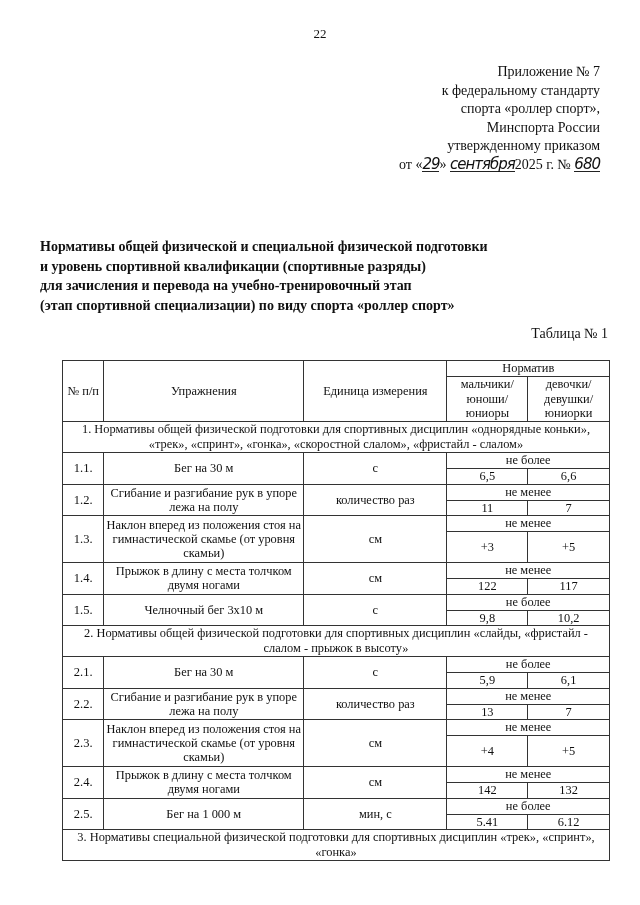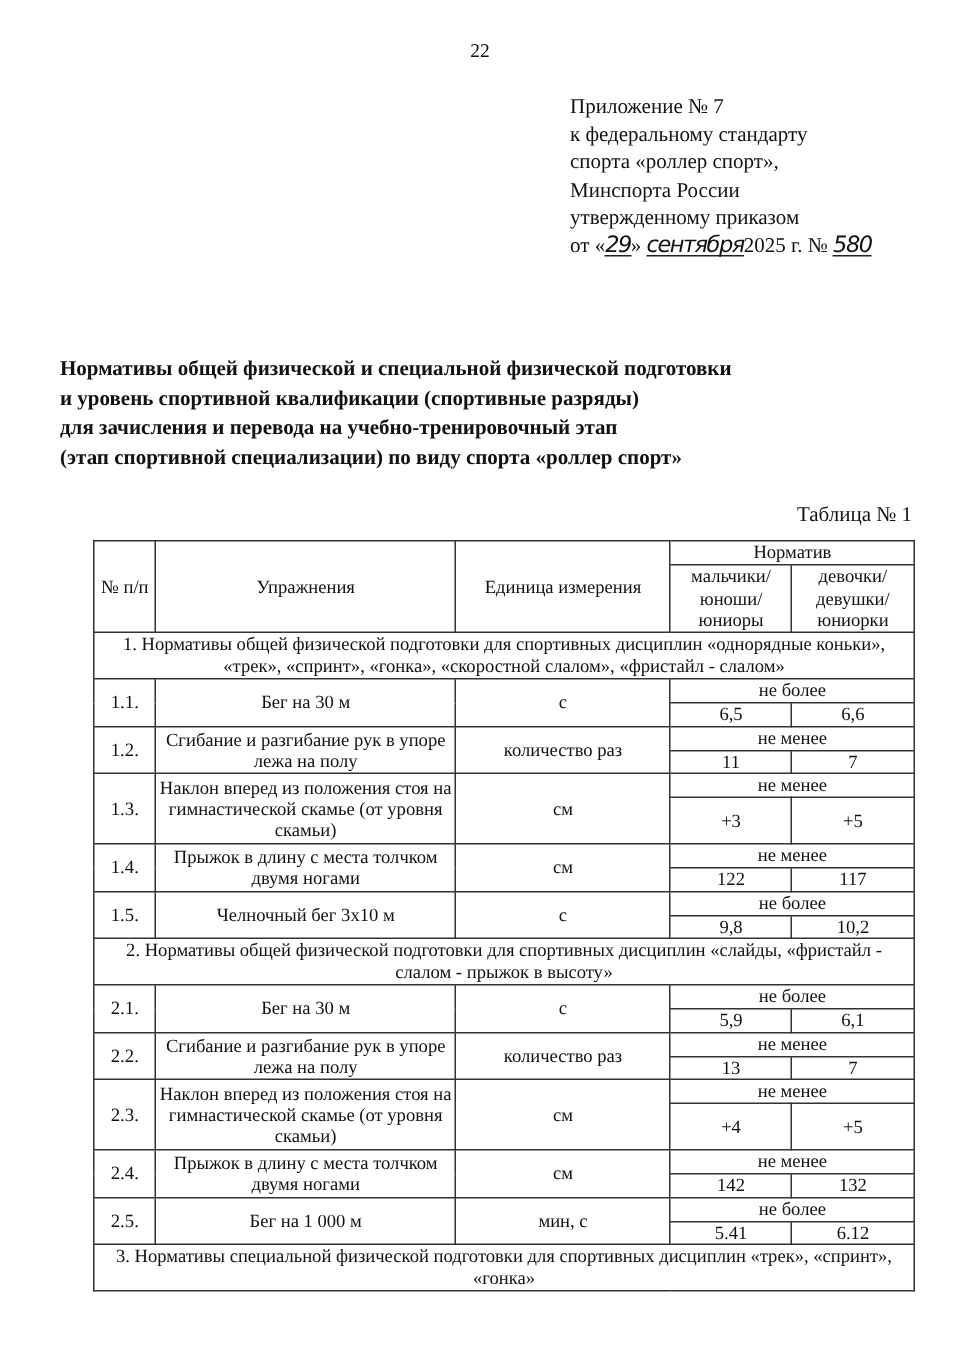--- a/index.html
+++ b/index.html
@@ -1,28 +1,28 @@
 <!DOCTYPE html>
 <html><head>
 <meta charset="utf-8">
 <style>
   html, body { margin:0; padding:0; background:#fff; }
   body { width:640px; height:905px; position:relative; overflow:hidden;
          font-family:"Liberation Serif", "DejaVu Serif", serif; color:#111; }
   .page-num { position:absolute; top:26px; left:0; width:640px; text-align:center; font-size:13px; }
-  .appendix { position:absolute; top:63px; left:380px; width:220px; text-align:left;
+  .appendix { position:absolute; top:63px; left:380px; width:220px; text-align:right;
               font-size:14px; line-height:18.5px; }
   .appendix .line { display:block; white-space:nowrap; }
   .date-line { white-space:nowrap; }
   .hw { font-family:"DejaVu Sans", sans-serif; font-style:italic; font-size:15px; letter-spacing:-1px;
         border-bottom:1px solid #222; display:inline-block; line-height:14px; }
   .title { position:absolute; top:237px; left:40px; width:580px; text-align:left;
            font-weight:bold; font-size:14px; line-height:19.5px; }
   .title .line { display:block; white-space:nowrap; }
-  .table-label { position:absolute; top:336px; right:32px; font-size:14px; }
+  .table-label { position:absolute; top:326px; right:32px; font-size:14px; }
   table.norms { position:absolute; top:360px; left:62px; width:548px; border-collapse:collapse;
                 font-size:12.4px; line-height:14.5px; table-layout:fixed; }
   table.norms td { border:1px solid #333; text-align:center; vertical-align:middle; padding:0 2px; }
   .c1 { width:41px; } .c2 { width:198px; } .c3 { width:142px; } .c4 { width:80px; } .c5 { width:81px; }
   .sec td { line-height:15px; padding:1px 3px;margin-left:22px; }
   .num { font-size:12.5px; }
   tr.h-top td { height:15px; }
   tr.h-bot td { height:14px; }
   .hdr-row1 td.norm-head { height:14px;text-align:center; }
   .sub { line-height:14px; }
@@ -34,21 +34,21 @@
 
 <div class="appendix">
   <span class="line">Приложение № 7</span>
   <span class="line">к федеральному стандарту</span>
   <span class="line">спорта «роллер спорт»,</span>
   <span class="line">Минспорта России</span>
   <span class="line">утвержденному приказом</span>
   <span class="line date-line">
     <span>от «</span><span class="hw">29</span><span>»</span>
     <span class="hw">сентября</span><span>2025 г. №</span>
-    <span class="hw">580</span>
+    <span class="hw">680</span>
   </span>
 </div>
 
 <div class="title">
   <span class="line">Нормативы общей физической и специальной физической подготовки</span>
   <span class="line">и уровень спортивной квалификации (спортивные разряды)</span>
   <span class="line">для зачисления и перевода на учебно-тренировочный этап</span>
   <span class="line">(этап спортивной специализации) по виду спорта «роллер спорт»</span>
 </div>
 

